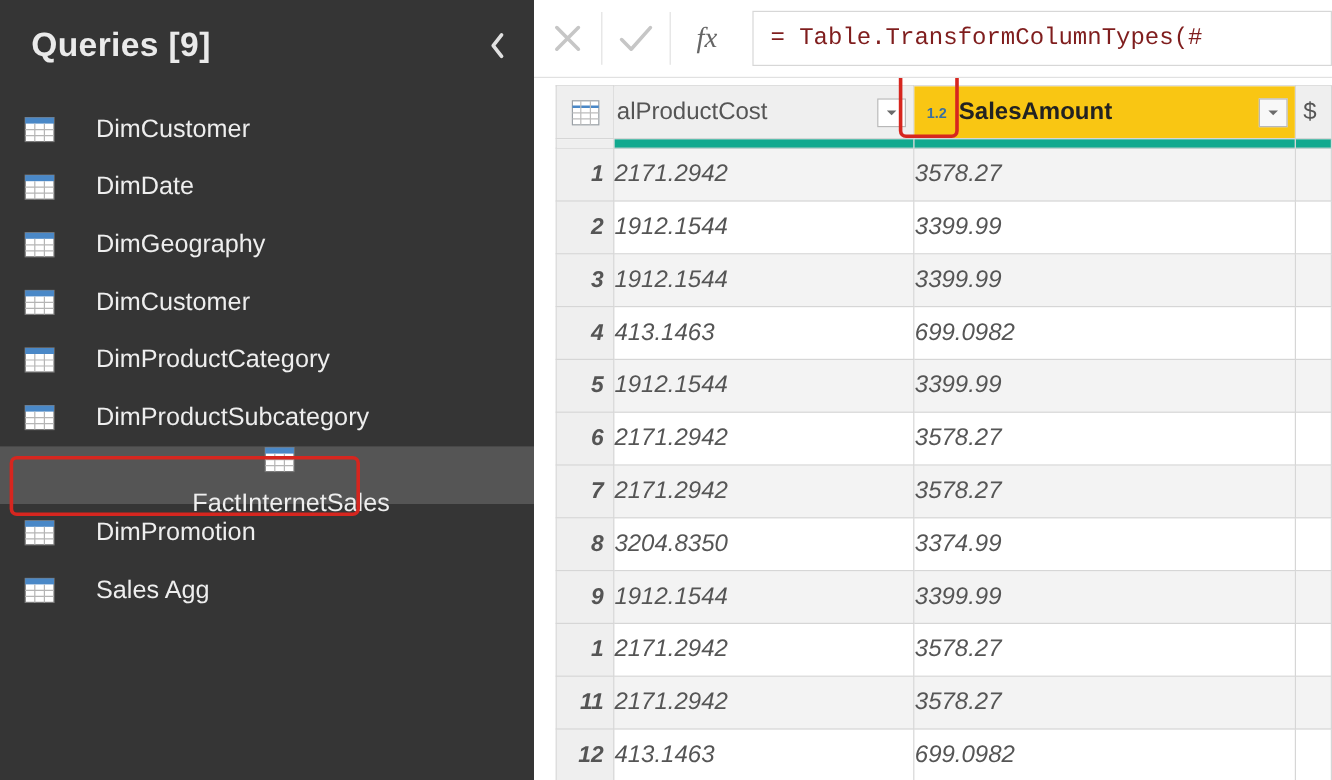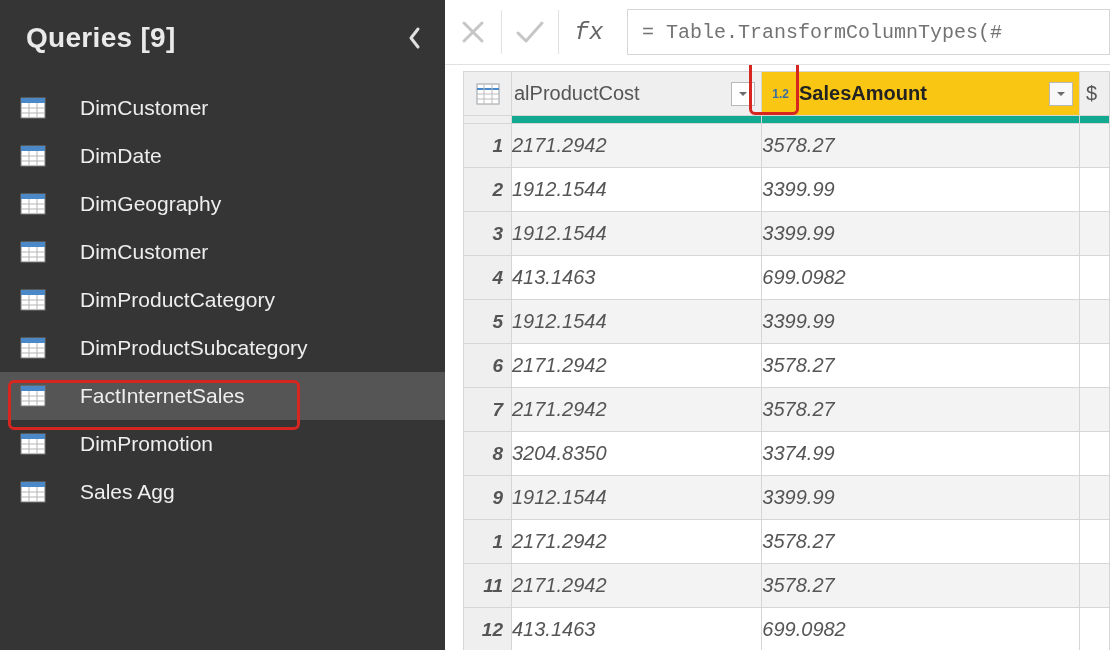--- a/index.html
+++ b/index.html
@@ -33,20 +33,21 @@
     height: 48px;
     padding-left: 20px;
     gap: 14px;
     font-size: 21px;
     font-weight: 400;
     color: #eee;
     cursor: pointer;
   }
   .query-item.selected {
     background: #555555;
+    flex-direction: column;
   }
   .query-item .table-icon svg { display:block; }
   .query-item .label { white-space: nowrap; margin-left: 20px; }
   .highlight-box-query {
     position: absolute;
     border: 3px solid #d6261f;
     border-radius: 6px;
     pointer-events: none;
   }
   
@@ -76,35 +77,35 @@
     width: 1px;
     background: #e1e1e1;
     margin: 10px 0;
   }
   .formula-bar .fx {
     width: 60px;
     display: flex;
     align-items: center;
     justify-content: center;
     font-style: italic;
-    font-family: Liberation Mono, monospace;
+    font-family: Liberation Serif, serif;
     font-size: 24px;
     color: #666;
   }
   .formula-bar .formula-box {
     flex: 1;
     margin: 9px 0 9px 8px;
     border: 1px solid #d7d7d7;
     background: #fff;
     display: flex;
     align-items: center;
     padding: 0 14px;
     font-family: Consolas, "Courier New", monospace;
     font-size: 20px;
-    color: #737373;
+    color: #7f1d1d;
     white-space: nowrap;
     overflow: hidden;
   }
   
   .grid-wrap {
     flex: 1;
     overflow: hidden;
     padding: 6px 0 0 18px;
     background: #fff;
   }

